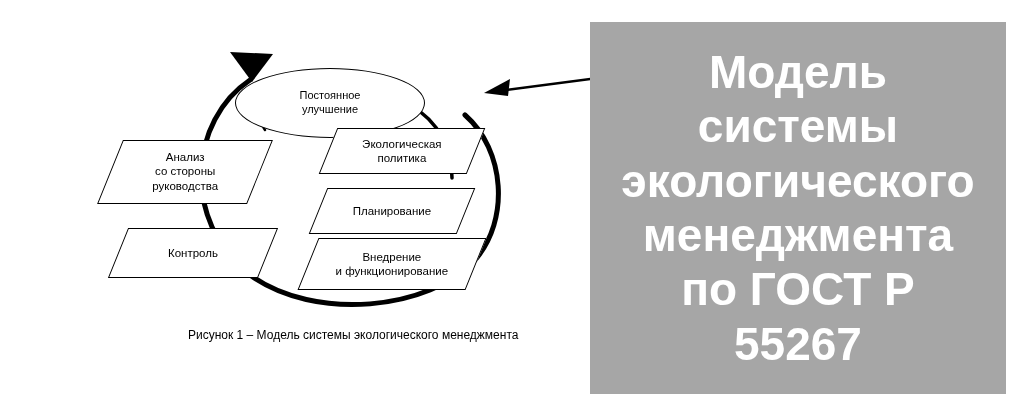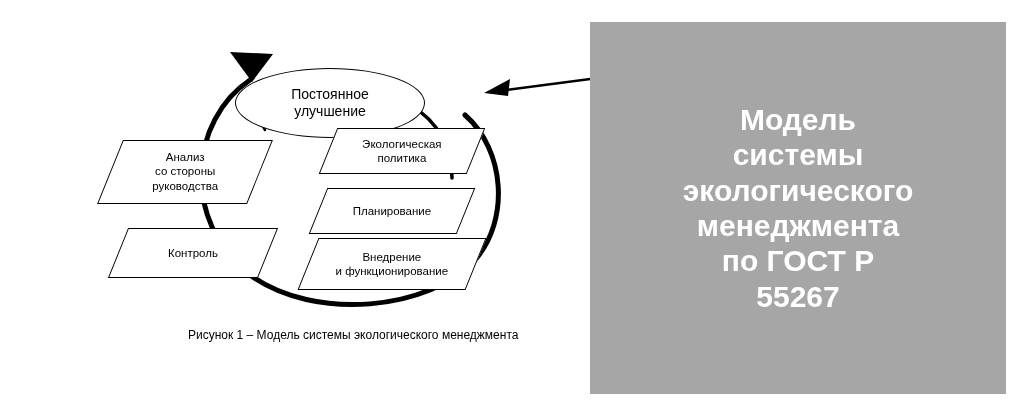--- a/index.html
+++ b/index.html
@@ -32,21 +32,21 @@
     height: 372px;
     background: #a6a6a6;
     display: flex;
     align-items: center;
     justify-content: center;
     box-sizing: border-box;
     padding: 8px 10px;
   }
   #title-text {
     color: #ffffff;
-    font-size: 30px;
+    font-size: 46px;
     line-height: 1.18;
     font-weight: bold;
     text-align: center;
     white-space: pre-line;
     letter-spacing: 0px;
   }
 
   
   #arrow-svg {
     position: absolute;
@@ -106,21 +106,21 @@
     border-radius: 50%;
     background: #ffffff;
     display: flex;
     align-items: center;
     justify-content: center;
     box-sizing: border-box;
   }
   #node-improvement .par-label {
     transform: none;
     text-align: center;
-    font-size: 14px;
+    font-size: 11px;
     line-height: 1.25;
     white-space: pre-line;
   }
 
   #node-policy      { left: 248px; top: 118px; width: 148px; height: 46px; }
   #node-planning    { left: 238px; top: 178px; width: 148px; height: 46px; }
   #node-implement   { left: 228px; top: 228px; width: 168px; height: 52px; }
   #node-analysis    { left: 30px;  top: 130px; width: 150px; height: 64px; }
   #node-control     { left: 38px;  top: 218px; width: 150px; height: 50px; }
 

